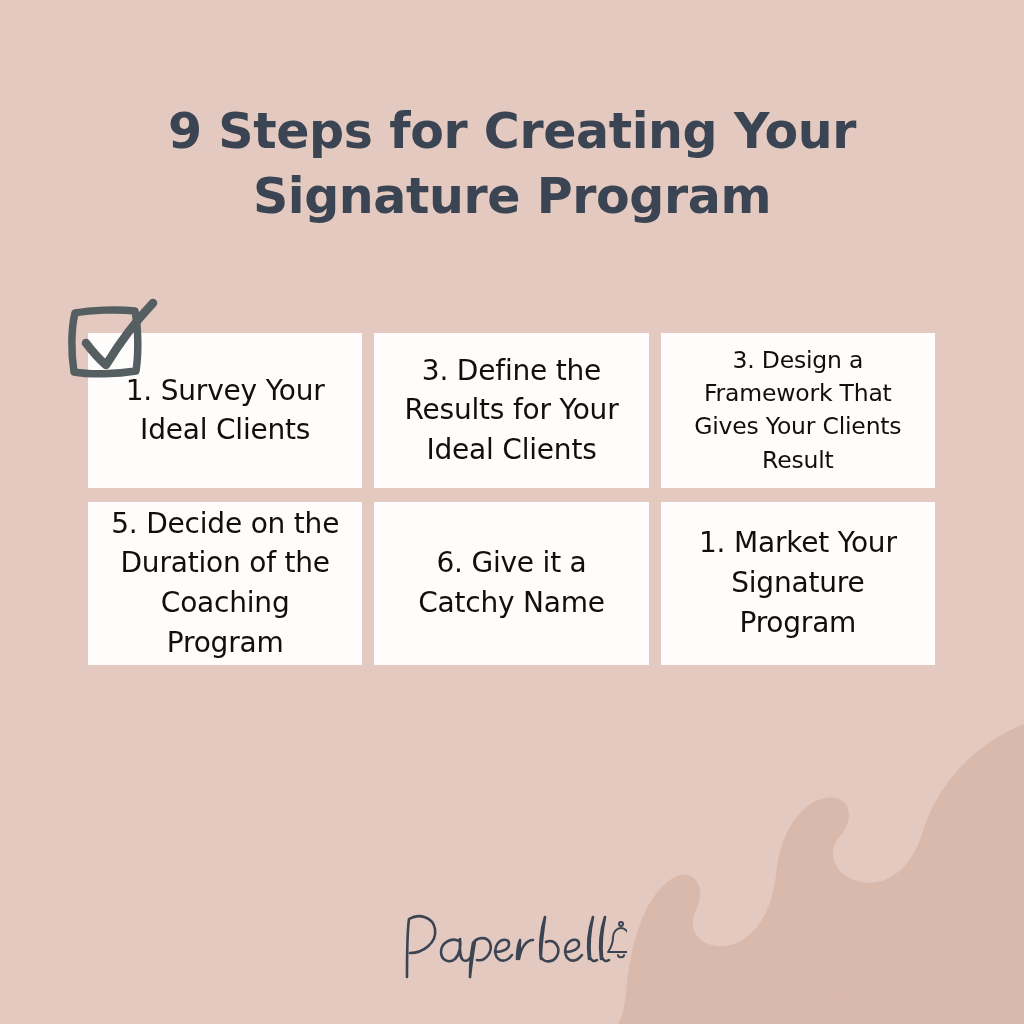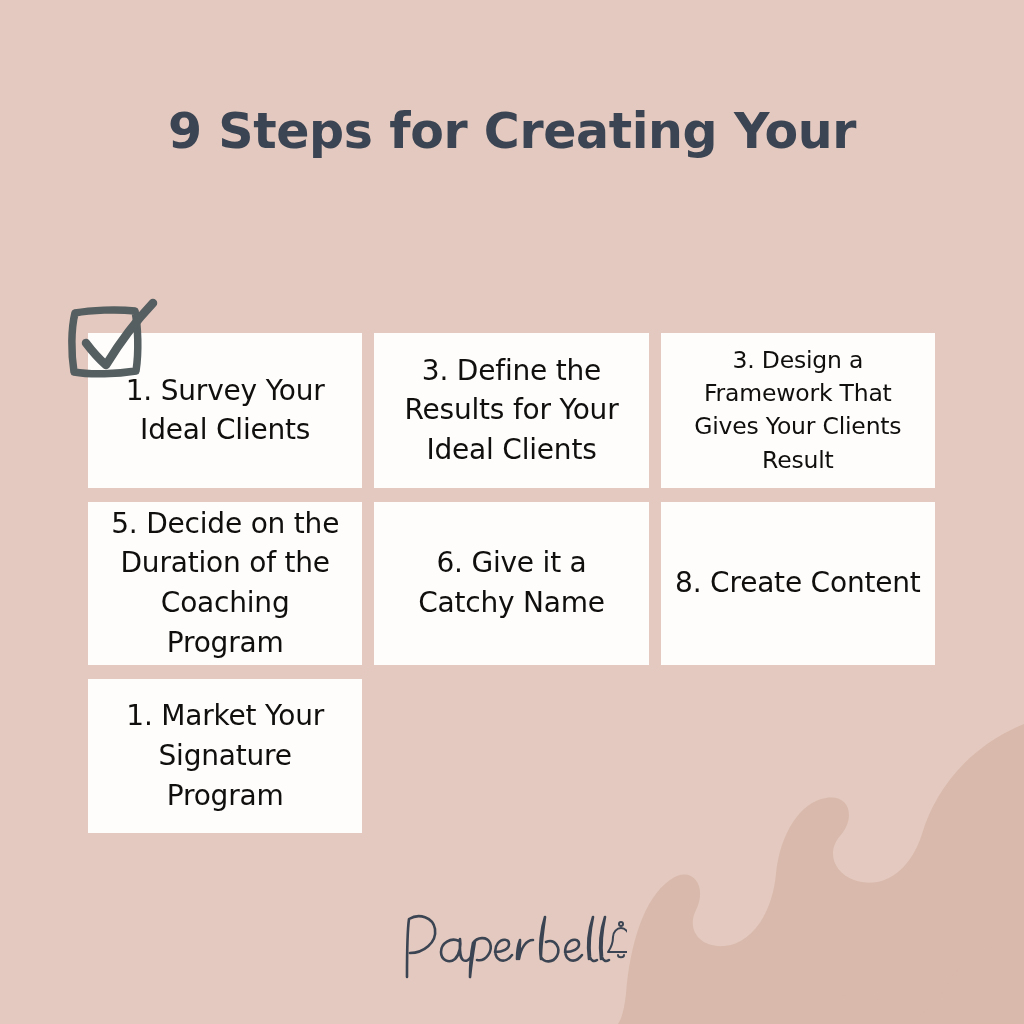--- a/index.html
+++ b/index.html
@@ -120,20 +120,21 @@
                L420 330 Z"></path>
       <path d="M404 250 C378 252 356 268 342 292 C332 310 318 322 300 328
                L420 330 L420 246 Z"></path>
       <path d="M250 300 C232 300 214 312 204 330 L300 330
                C292 314 272 300 250 300 Z"></path>
     </g>
   </svg>
 
   <div class="title">
     <div>9 Steps for Creating Your</div>
+    <div>Signature Program</div>
   </div>
 
   <svg class="check-mark" viewBox="0 0 104 96" aria-hidden="true">
     <g fill="none" stroke="#555e60" stroke-width="7.5" stroke-linecap="round" stroke-linejoin="round">
       <path d="M16 18 C32 15 58 14 76 16 C79 32 80 56 77 76 C58 79 32 80 15 77 C12 58 12 34 16 18 Z"></path>
       <path d="M27 48 C33 56 40 64 47 70 C58 52 75 28 94 8" stroke-width="8.5"></path>
     </g>
   </svg>
 
   <div class="grid">
@@ -144,23 +145,20 @@
       <div class="card-text">3. Define the Results for Your Ideal Clients</div>
     </div>
     <div class="card tall">
       <div class="card-text">3. Design a Framework That Gives Your Clients Result</div>
     </div>
     <div class="card">
       <div class="card-text">5. Decide on the Duration of the Coaching Program</div>
     </div>
     <div class="card">
       <div class="card-text">6. Give it a Catchy Name</div>
-    </div>
-    <div class="card">
-      <div class="card-text">8. Create Content</div>
     </div>
     <div class="card">
       <div class="card-text">1. Market Your Signature Program</div>
     </div>
   </div>
 
   <div class="logo">
 
     <svg class="logo-svg" width="230" height="74" viewBox="0 0 230 74" aria-hidden="true">
       <g fill="none" stroke="#3b4452" stroke-width="2.6" stroke-linecap="round" stroke-linejoin="round">

